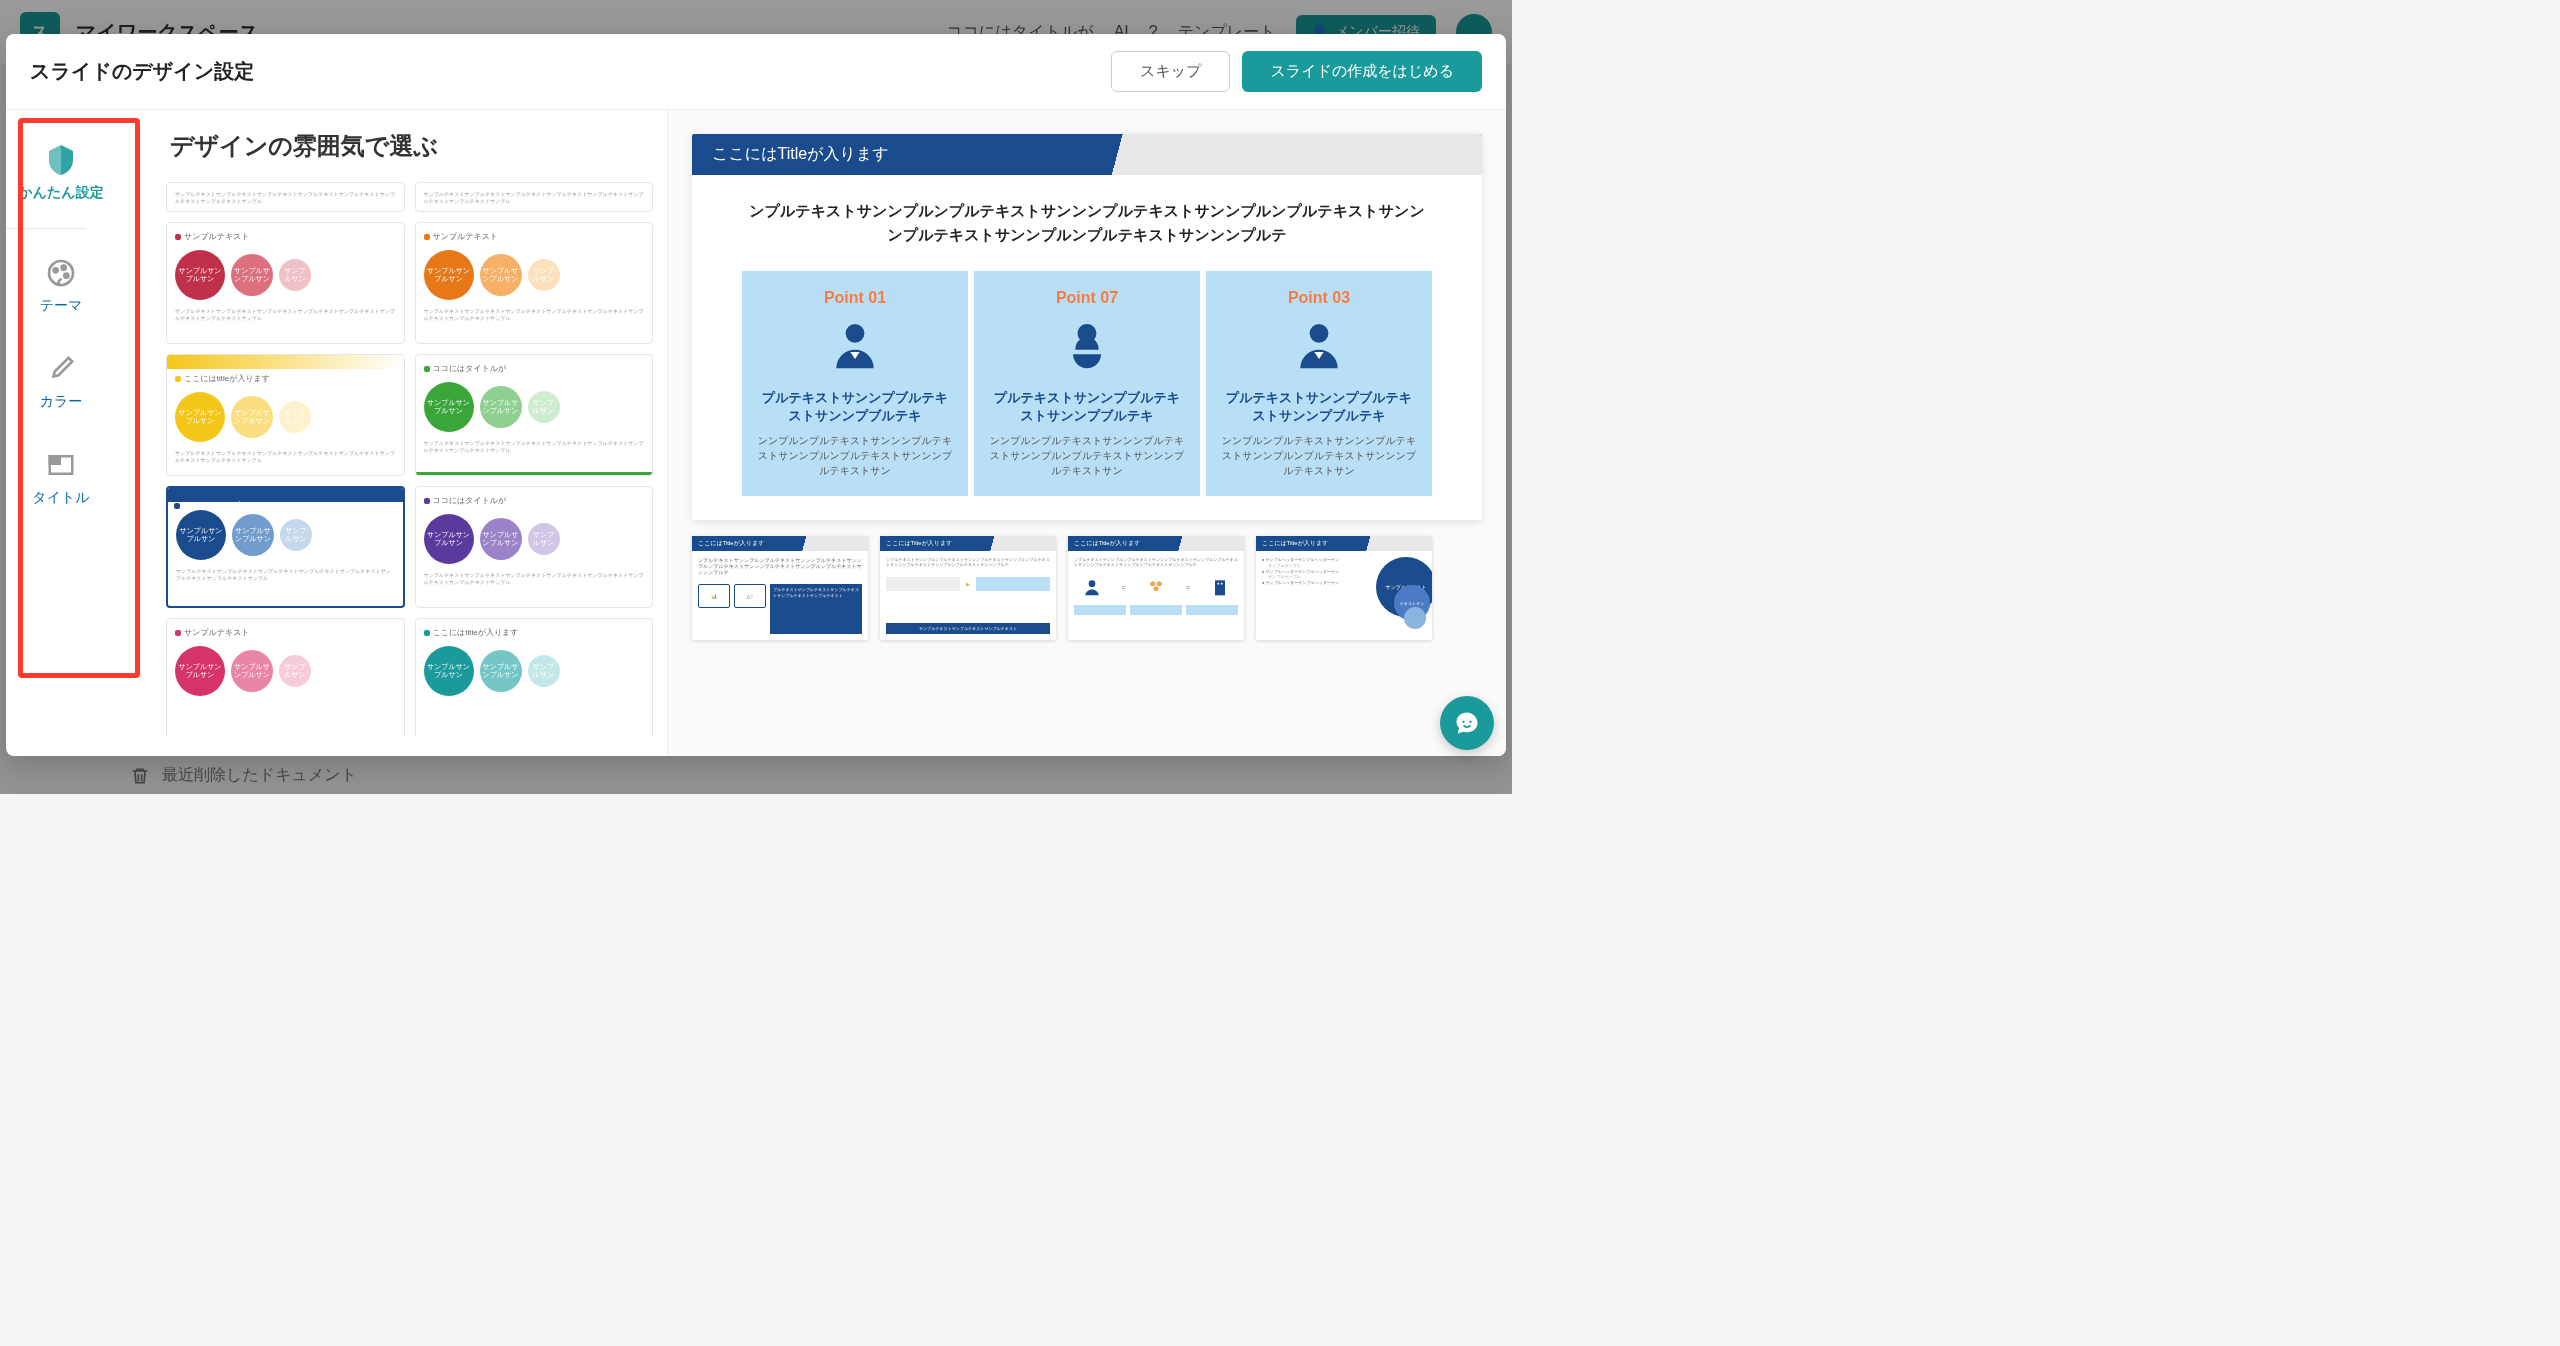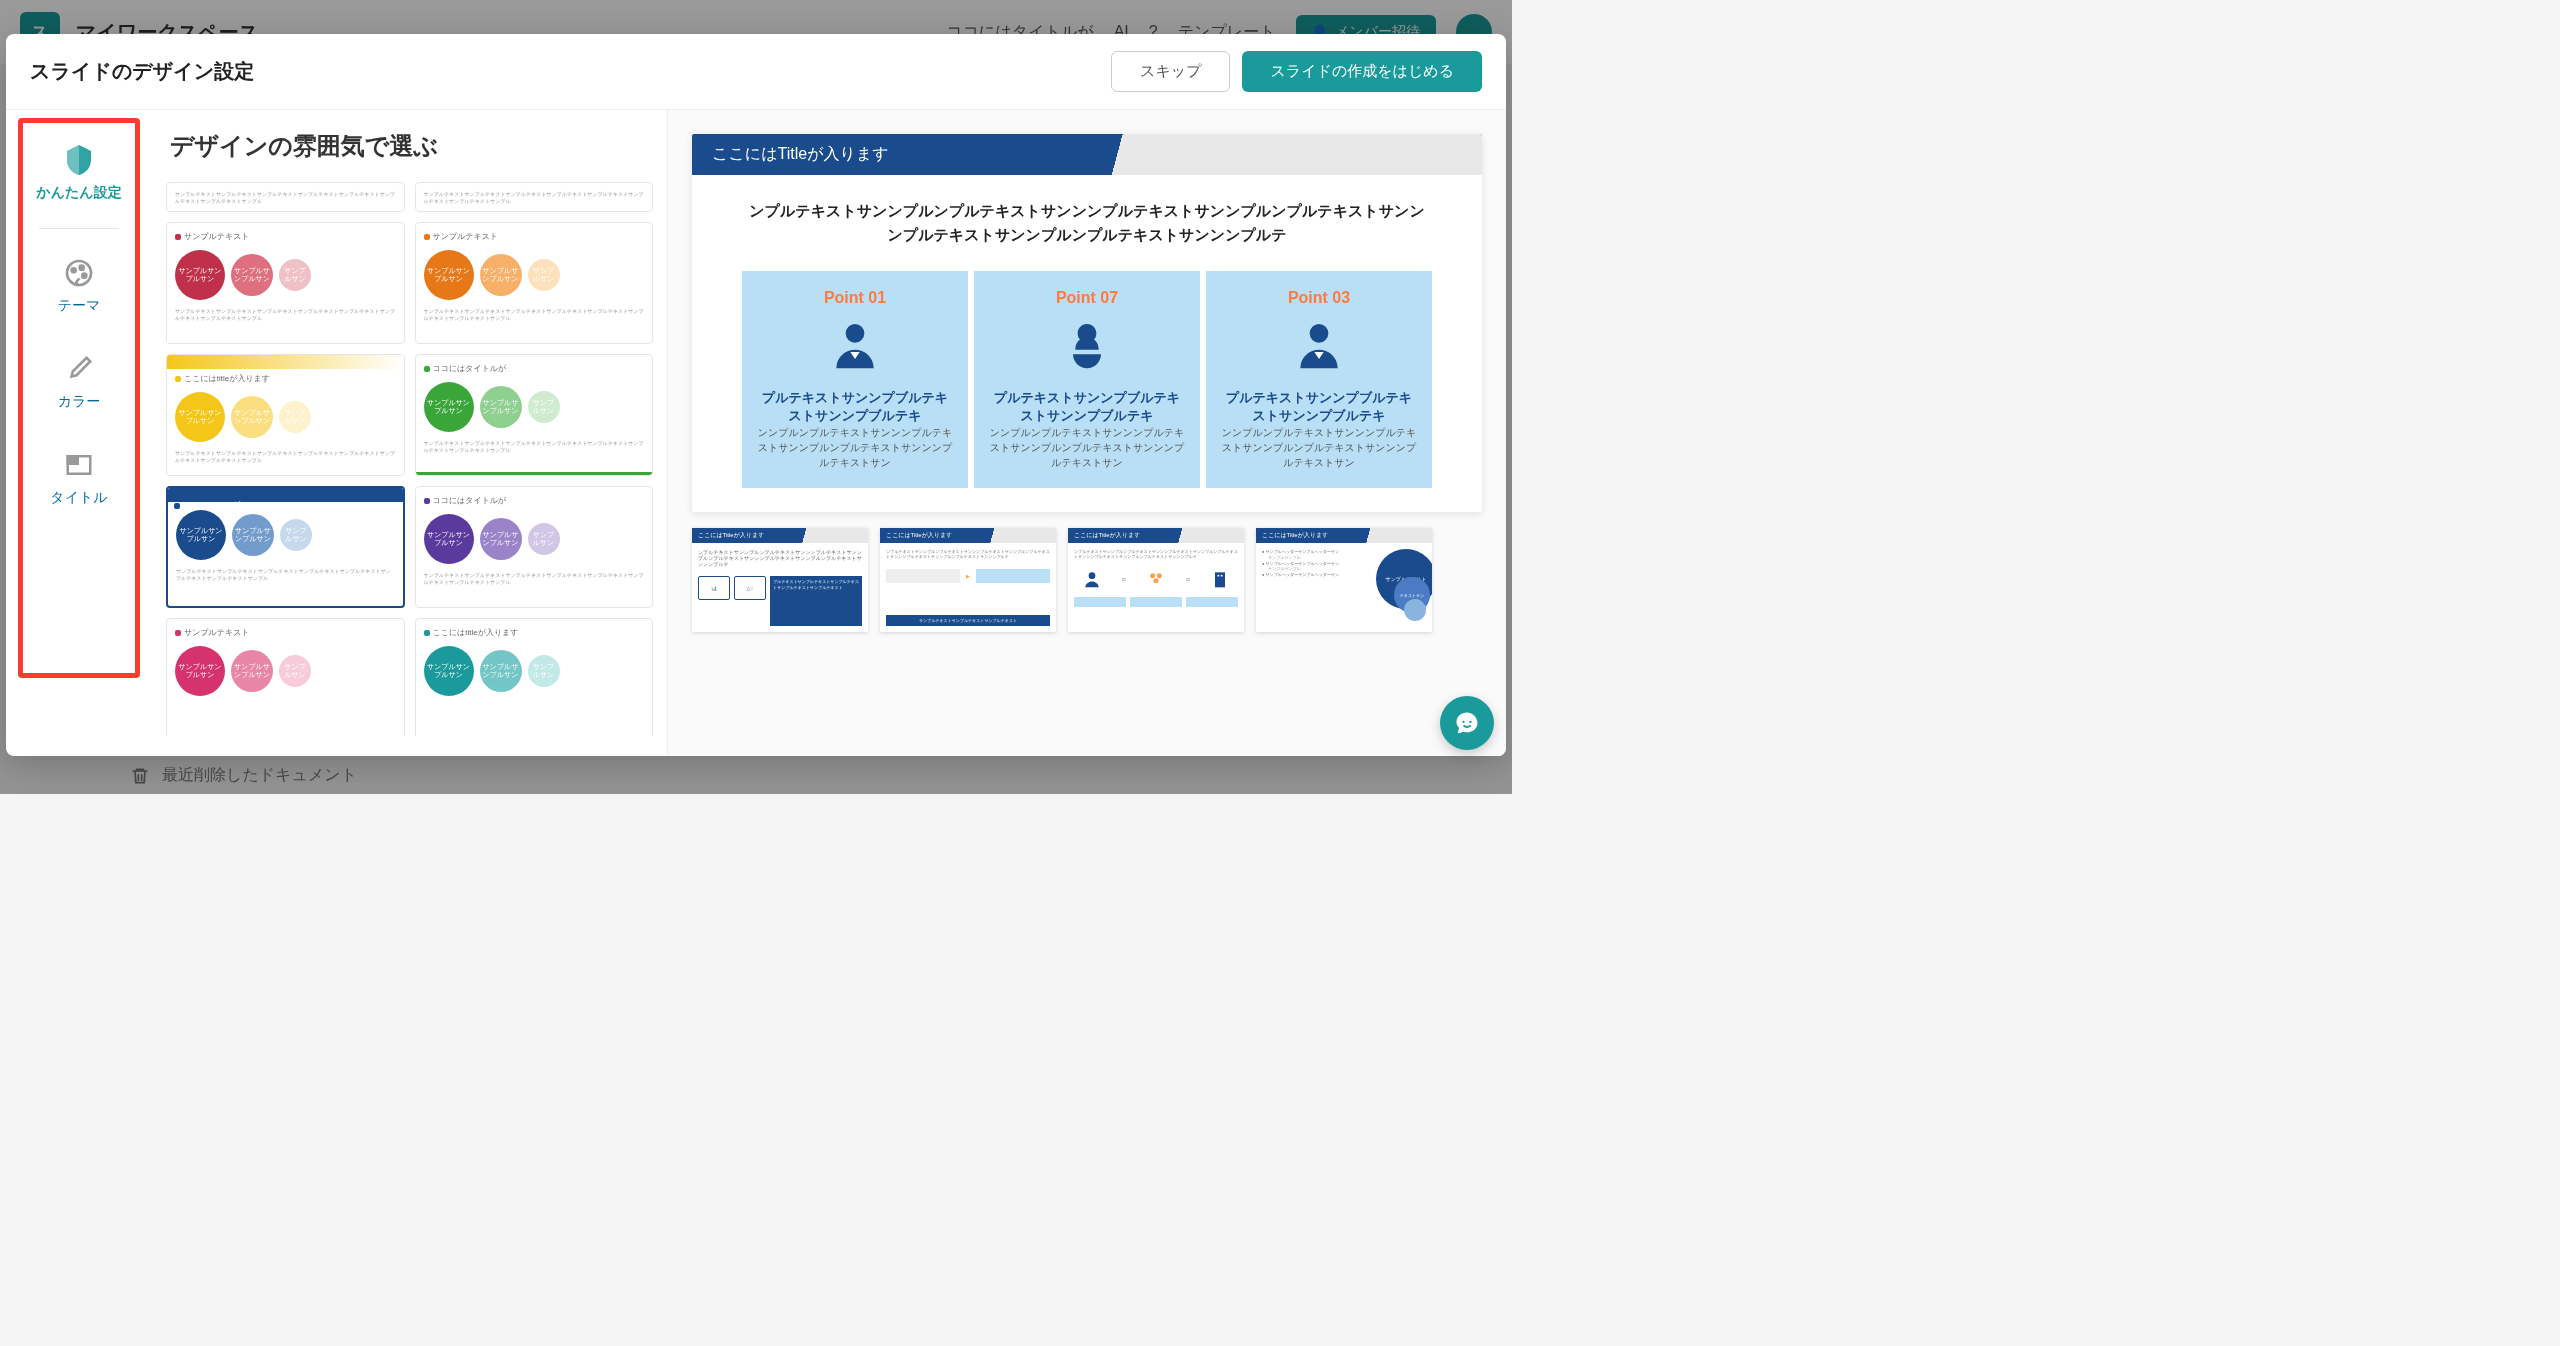--- a/index.html
+++ b/index.html
@@ -13,21 +13,21 @@
 .member-btn{background:#1a9a9a;color:#fff;padding:8px 16px;border-radius:6px;display:flex;align-items:center;gap:6px;font-size:14px}
 .avatar{width:36px;height:36px;background:#1a9a9a;border-radius:50%}
 .modal{position:absolute;top:34px;left:6px;right:6px;bottom:38px;background:#fff;border-radius:8px;display:flex;flex-direction:column;box-shadow:0 8px 32px rgba(0,0,0,.2);overflow:hidden}
 .modal-header{height:76px;display:flex;align-items:center;padding:0 24px;border-bottom:1px solid #eee}
 .modal-title{font-size:20px;font-weight:700;color:#222}
 .modal-actions{margin-left:auto;display:flex;gap:12px}
 .btn{padding:10px 28px;border-radius:6px;font-size:15px;cursor:pointer;border:none}
 .btn-outline{background:#fff;border:1px solid #ccc;color:#555}
 .btn-primary{background:#1a9a9a;color:#fff;font-weight:500}
 .modal-body{flex:1;display:flex;overflow:hidden}
-.sidebar{width:146px;padding:18px 0;display:flex;flex-direction:column;align-items:center;gap:8px;position:relative}
+.sidebar{width:146px;padding:18px 0;display:flex;flex-direction:column;gap:8px;position:relative}
 .sidebar-highlight{position:absolute;top:8px;left:12px;right:12px;height:560px;border:5px solid #ff3b30;border-radius:4px;pointer-events:none}
 .sidebar-item{width:110px;display:flex;flex-direction:column;align-items:center;gap:6px;padding:14px 0;cursor:pointer}
 .sidebar-item.active .sidebar-icon{color:#1a9a9a}
 .sidebar-item.active .sidebar-label{color:#1a9a9a;font-weight:600}
 .sidebar-icon{width:36px;height:36px;color:#999;display:flex;align-items:center;justify-content:center}
 .sidebar-label{font-size:14px;color:#0369a1}
 .sidebar-divider{width:80px;height:1px;background:#e5e5e5;margin:4px 0}
 .center{width:516px;border-right:1px solid #eee;padding:20px 10px;display:flex;flex-direction:column;background:#fff}
 .center-title{font-size:24px;font-weight:700;color:#333;margin:0 0 16px 8px}
 .tabs{display:flex;margin-bottom:8px}
@@ -49,21 +49,21 @@
 .preview-main{background:#fff;border-radius:2px;box-shadow:0 2px 8px rgba(0,0,0,.1);overflow:hidden}
 .preview-title-bar{background:#1a4b8c;color:#fff;padding:10px 20px;font-size:16px;position:relative}
 .preview-title-bar::after{content:"";position:absolute;right:0;top:0;bottom:0;width:380px;background:linear-gradient(105deg,transparent 0,transparent 20px,#e8e8e8 20px)}
 .preview-title-text{position:relative;z-index:1}
 .preview-body{padding:24px 50px}
 .preview-subtitle{text-align:center;font-size:15px;font-weight:700;color:#222;line-height:1.6;margin-bottom:24px}
 .points{display:flex;gap:6px}
 .point{flex:1;background:#b8dff5;padding:18px 14px;text-align:center}
 .point-label{color:#ff7a3d;font-size:16px;font-weight:600;margin-bottom:10px}
 .point-icon{width:56px;height:56px;margin:0 auto 12px}
-.point-title{color:#1a4b8c;font-weight:700;font-size:13px;line-height:1.4;margin-bottom:0}
+.point-title{color:#1a4b8c;font-weight:700;font-size:13px;line-height:1.4;margin-bottom:8px}
 .point-desc{color:#555;font-size:10px;line-height:1.5}
 .thumbs{display:flex;gap:12px}
 .thumb{width:176px;height:104px;background:#fff;box-shadow:0 1px 4px rgba(0,0,0,.15);overflow:hidden;font-size:5px;color:#666;display:flex;flex-direction:column}
 .thumb-bar{background:#1a4b8c;color:#fff;padding:3px 6px;font-size:6px;position:relative}
 .thumb-bar::after{content:"";position:absolute;right:0;top:0;bottom:0;width:70px;background:linear-gradient(105deg,transparent 0,transparent 8px,#e8e8e8 8px)}
 .thumb-body{flex:1;padding:6px;display:flex;flex-direction:column;gap:4px}
 .thumb-icons{display:flex;gap:4px;flex-wrap:wrap}
 .thumb-icon{width:32px;height:24px;border:1px solid #1a4b8c;border-radius:2px;display:flex;align-items:center;justify-content:center;color:#1a4b8c}
 .chat-bubble{position:absolute;bottom:44px;right:18px;width:54px;height:54px;background:#1a9a9a;border-radius:50%;display:flex;align-items:center;justify-content:center;color:#fff;box-shadow:0 4px 12px rgba(0,0,0,.2)}
 .trash-row{position:absolute;bottom:8px;left:130px;display:flex;align-items:center;gap:12px;color:#444;font-size:16px}

